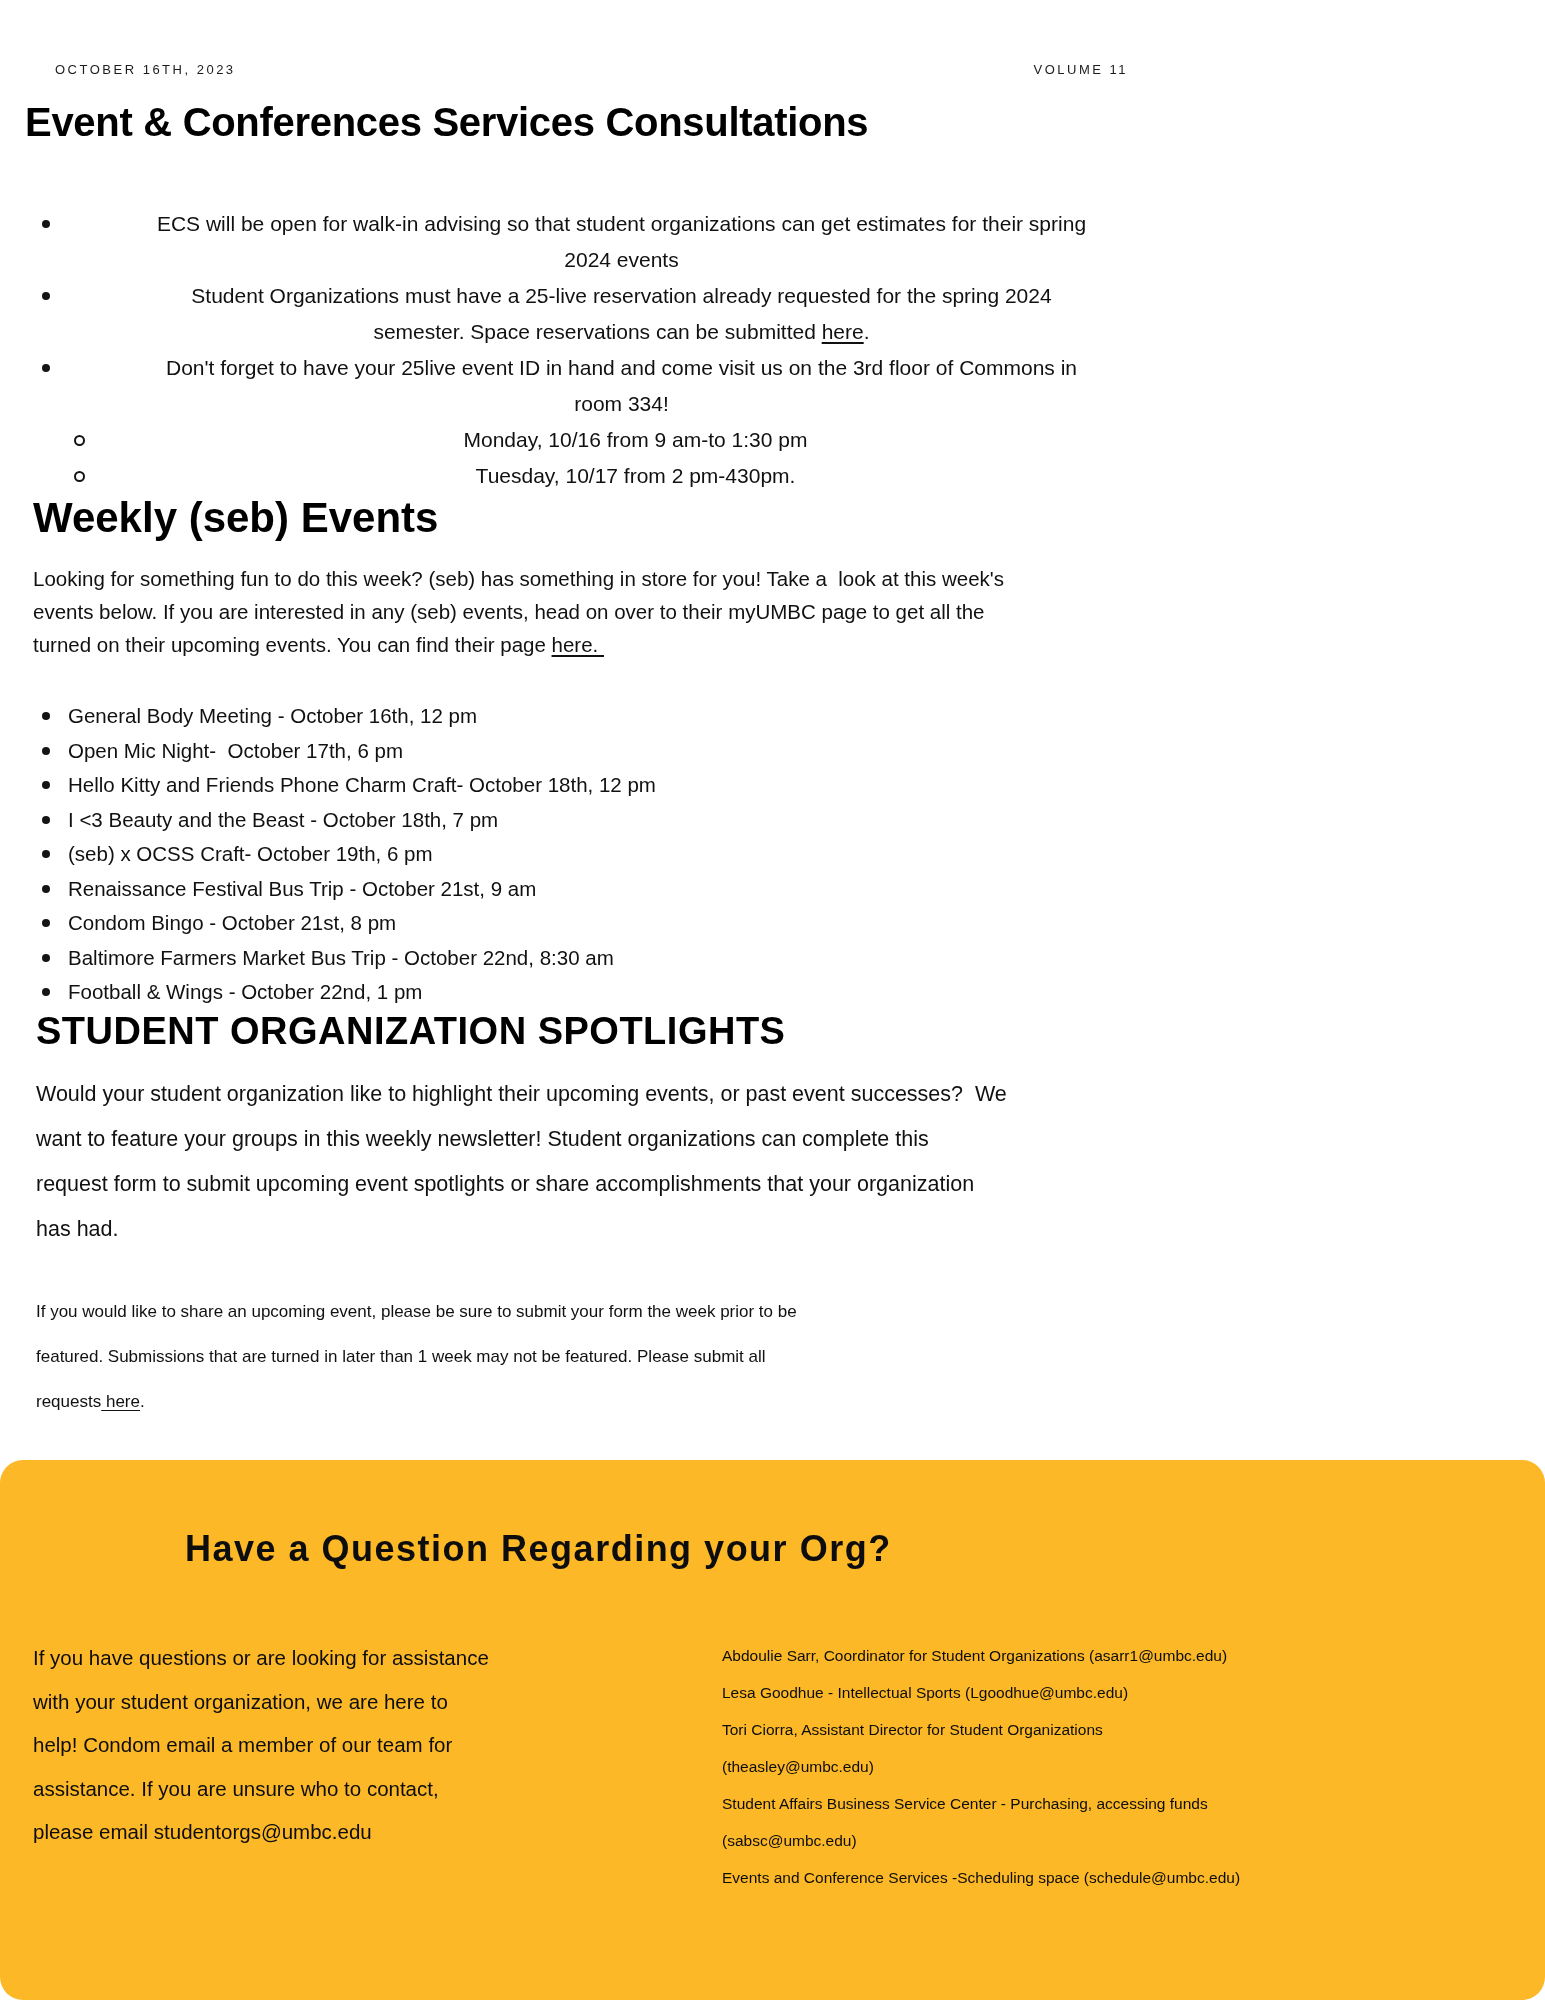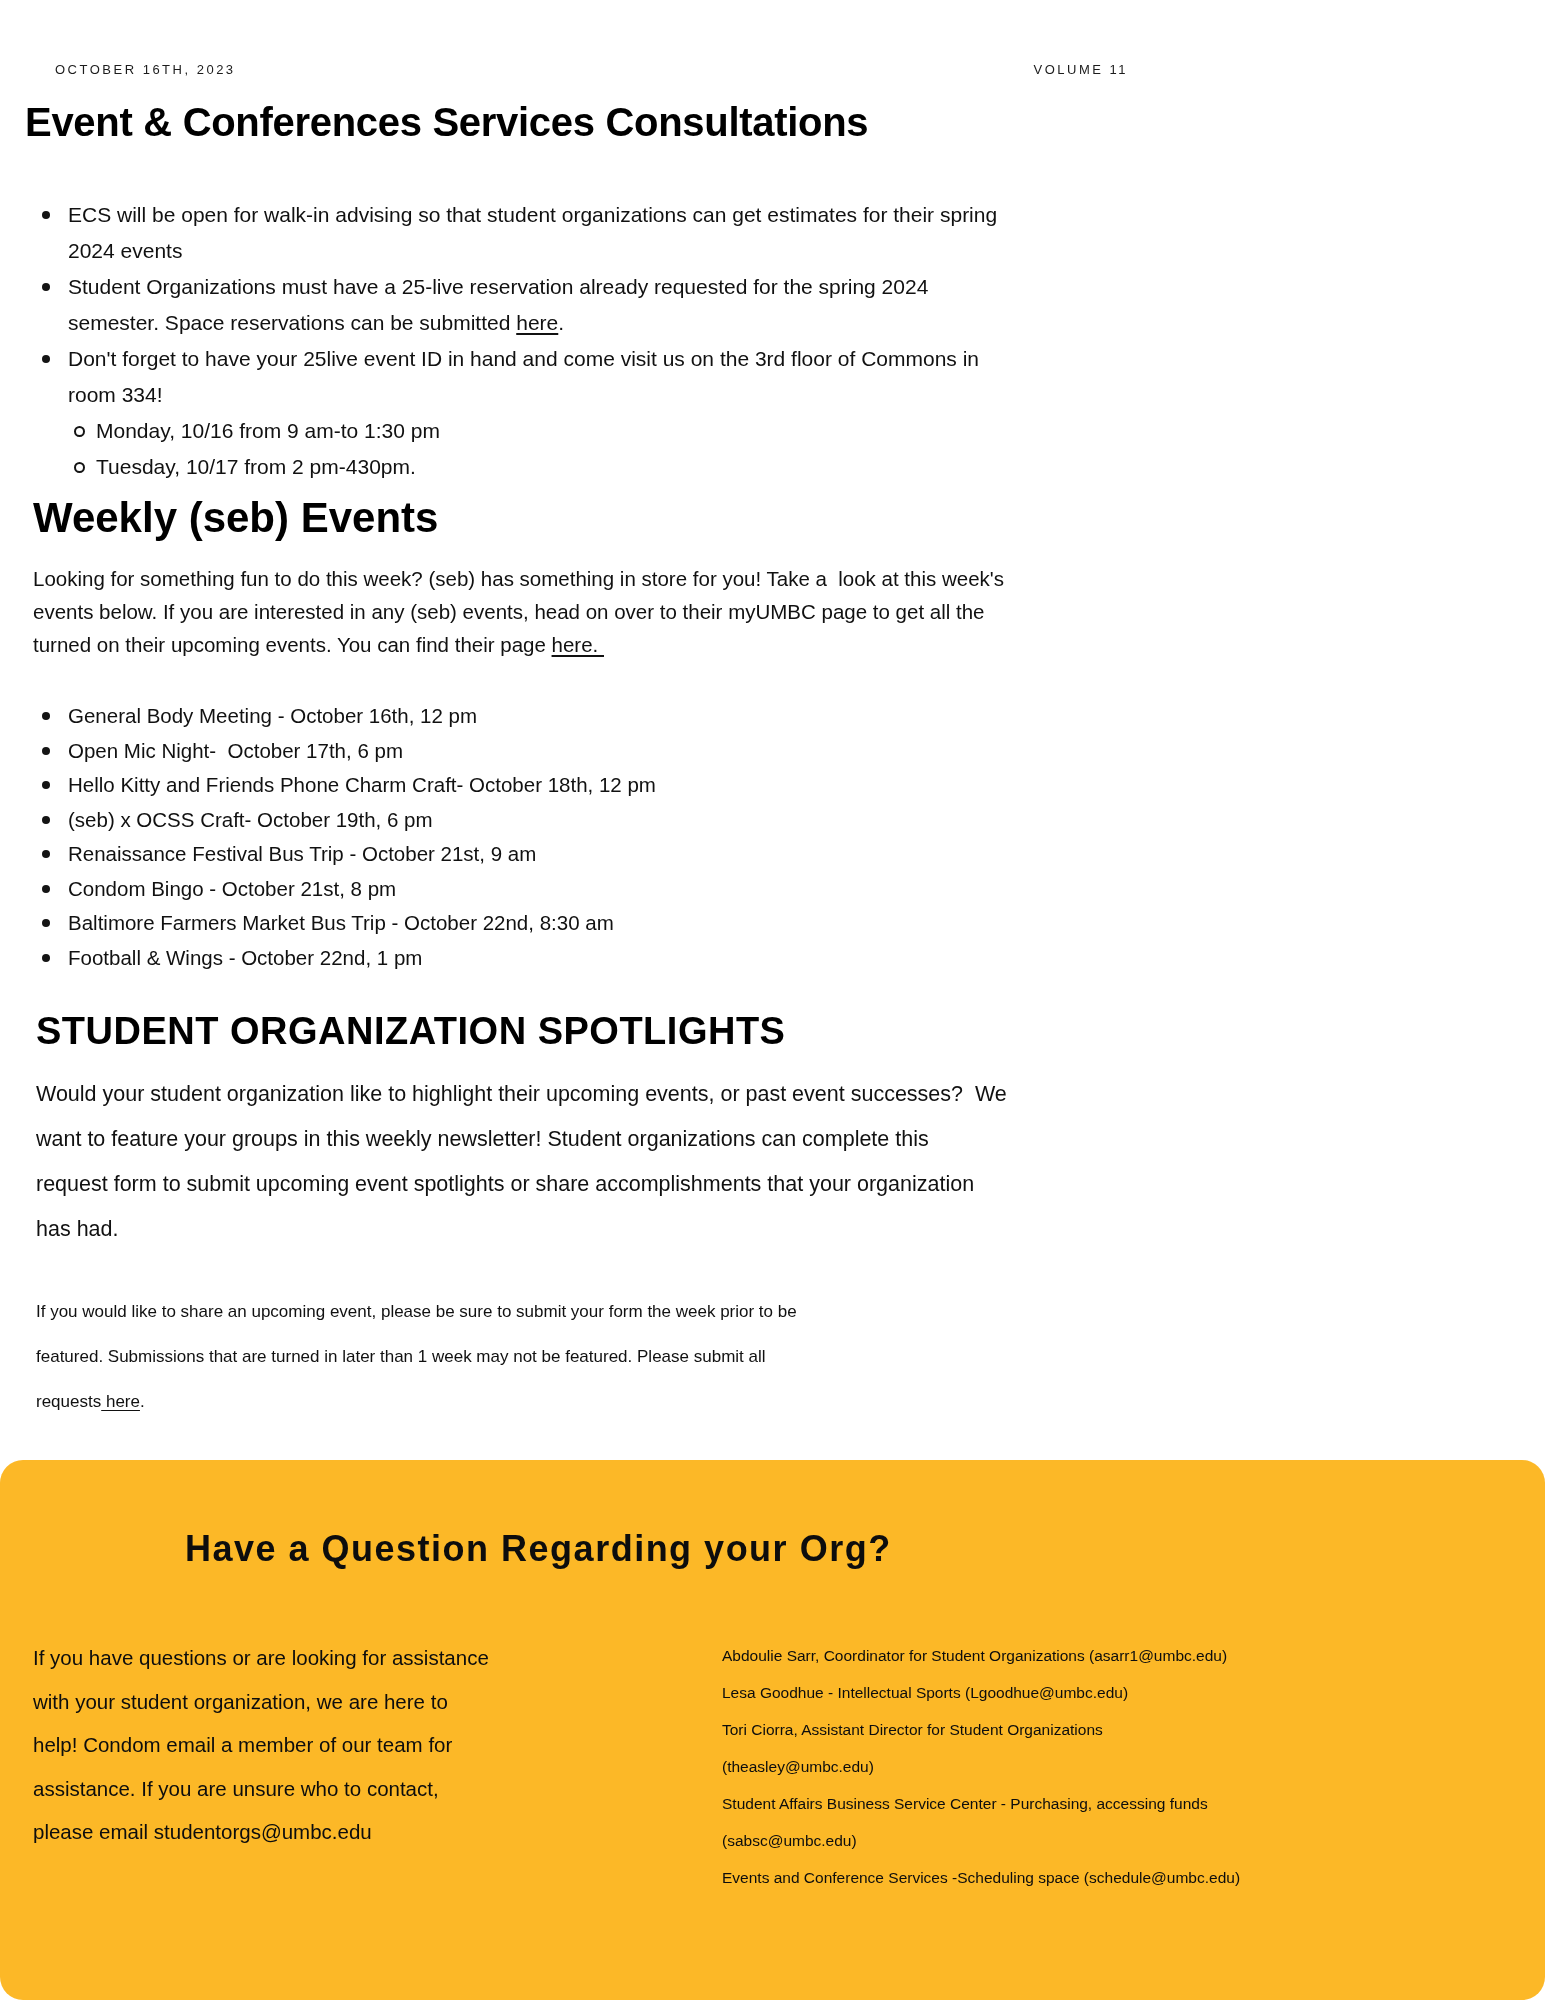--- a/index.html
+++ b/index.html
@@ -19,21 +19,21 @@
     display:flex; justify-content:space-between;
     font-size:13px; font-weight:500; letter-spacing:2.5px; color:#1c1c1c;
   }
 
   
   #ecs-title {
     top:100px; left:25px; margin:0;
     font-size:40px; font-weight:bold; color:#000; letter-spacing:-0.3px;
     white-space:nowrap;
   }
-  #ecs-list { top:197px; left:25px; width:1150px; font-size:21px; line-height:36px; }
+  #ecs-list { top:206px; left:25px; width:1150px; font-size:21px; line-height:36px;text-align:center; }
   .bullet-item { position:relative; padding-left:43px; }
   .bullet-item::before {
     content:""; position:absolute; left:17px; top:14px;
     width:8px; height:8px; border-radius:50%; background:#141414;
   }
   .sub-item { position:relative; padding-left:71px; }
   .sub-item::before {
     content:""; position:absolute; left:49px; top:13px;
     width:7px; height:7px; border-radius:50%;
     border:2px solid #141414; background:transparent;
@@ -114,20 +114,23 @@
     <div class="event-item">
         <span class="ln">General Body Meeting - October 16th, 12 pm</span>
       </div>
     <div class="event-item">
         <span class="ln">Open Mic Night-  October 17th, 6 pm</span>
       </div>
     <div class="event-item">
         <span class="ln">Hello Kitty and Friends Phone Charm Craft- October 18th, 12 pm</span>
       </div>
     <div class="event-item">
+        <span class="ln">I &lt;3 Beauty and the Beast - October 18th, 7 pm</span>
+      </div>
+    <div class="event-item">
         <span class="ln">(seb) x OCSS Craft- October 19th, 6 pm</span>
       </div>
     <div class="event-item">
         <span class="ln">Renaissance Festival Bus Trip - October 21st, 9 am</span>
       </div>
     <div class="event-item">
         <span class="ln">Condom Bingo - October 21st, 8 pm</span>
       </div>
     <div class="event-item">
         <span class="ln">Baltimore Farmers Market Bus Trip - October 22nd, 8:30 am</span>

